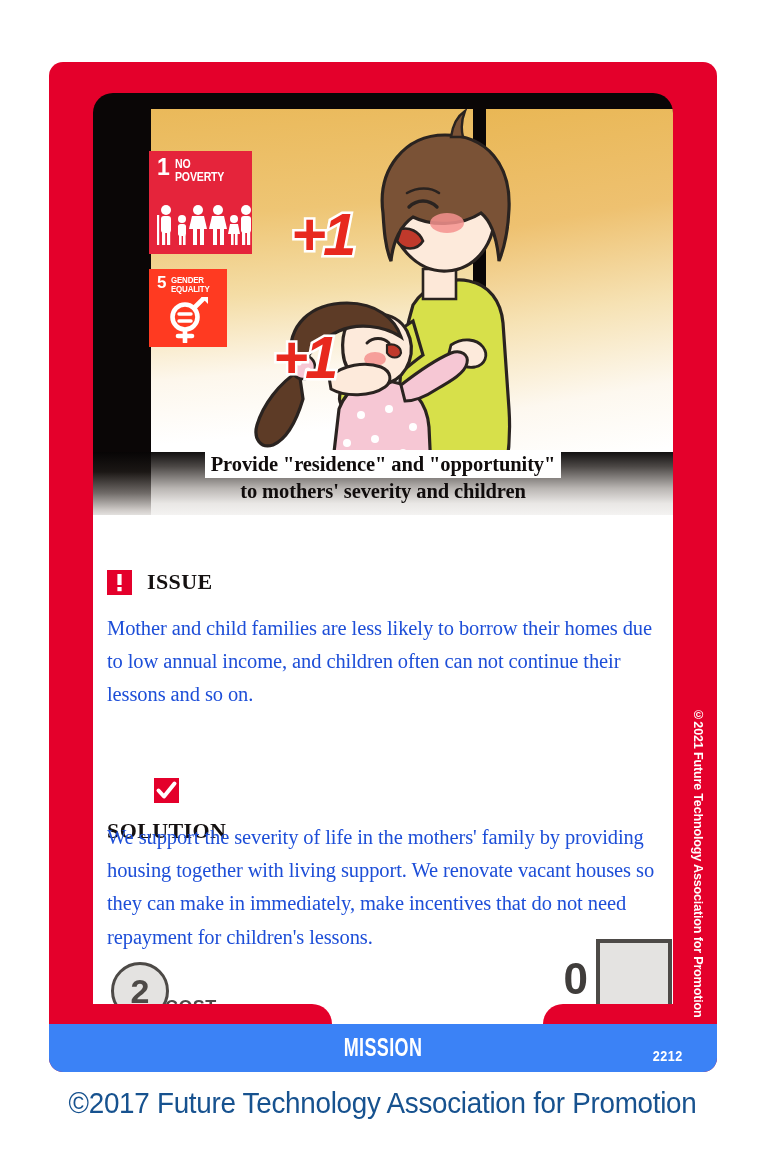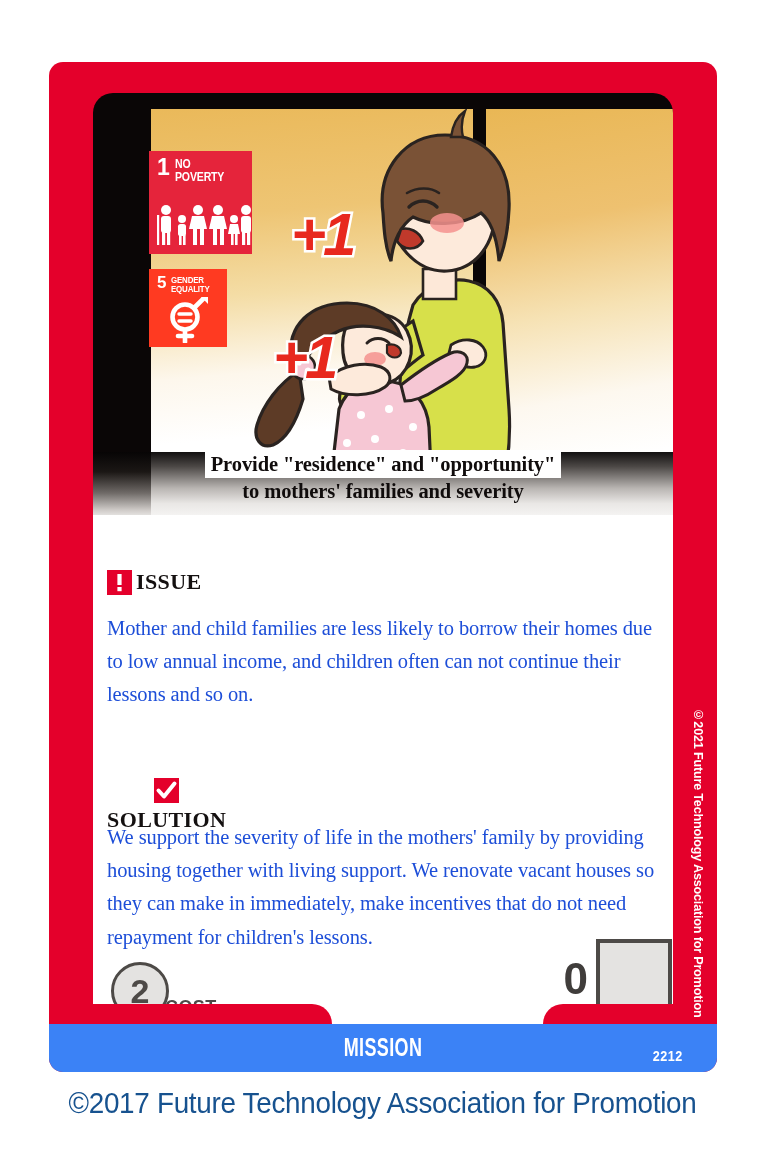--- a/index.html
+++ b/index.html
@@ -183,21 +183,21 @@
     width: 580px;
     height: 542px;
     background: #ffffff;
   }
 
   
   .sec-head {
     position: absolute;
     display: flex;
     align-items: center;
-    gap: 4px;
+    gap: 15px;
   }
   .sec-issue { left: 14px; top: 54px; }
   .sec-solution { left: 14px; top: 263px; flex-direction: column; }
   .sec-icon {
     width: 25px; height: 25px;
     background: #E4002B;
     display: flex;
     align-items: center;
     justify-content: center;
     flex: none;
@@ -504,21 +504,21 @@
 
     <div class="plus-badge plus-1a">+1</div>
     <div class="plus-badge plus-1b">+1</div>
   </div>
 
   <div class="title-band">
     <div class="title-band-left"></div>
   </div>
   <div class="card-title">
     <span class="t1">Provide "residence" and "opportunity"</span><br>
-    <span class="t2">to mothers' families and severity</span>
+    <span class="t2">to mothers' severity and children</span>
   </div>
 
   <div class="body-white">
 
     <div class="sec-head sec-issue">
       <span class="sec-icon">
         <svg viewBox="0 0 25 25" width="25" height="25">
           <rect x="10.4" y="4" width="4.2" height="11" fill="#ffffff"></rect>
           <rect x="10.4" y="17" width="4.2" height="4.2" fill="#ffffff"></rect>
         </svg>

